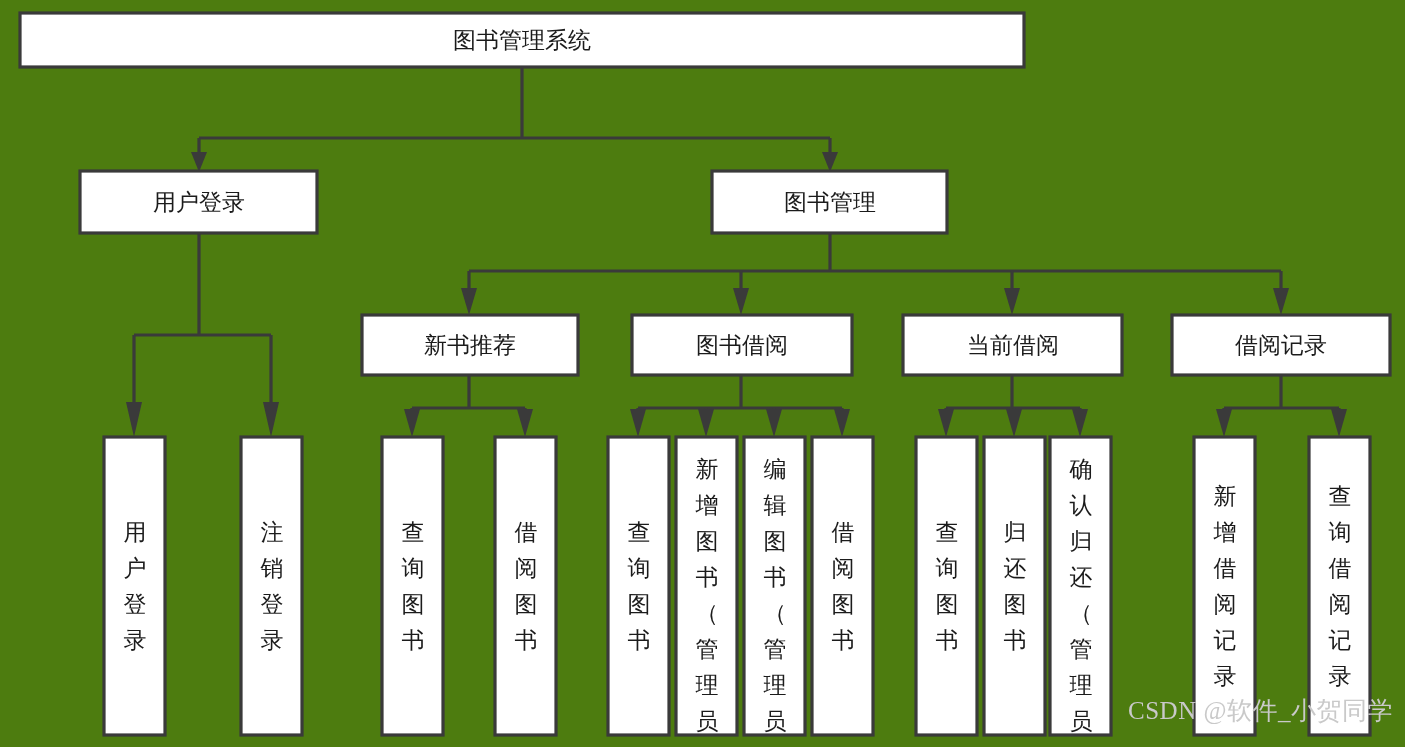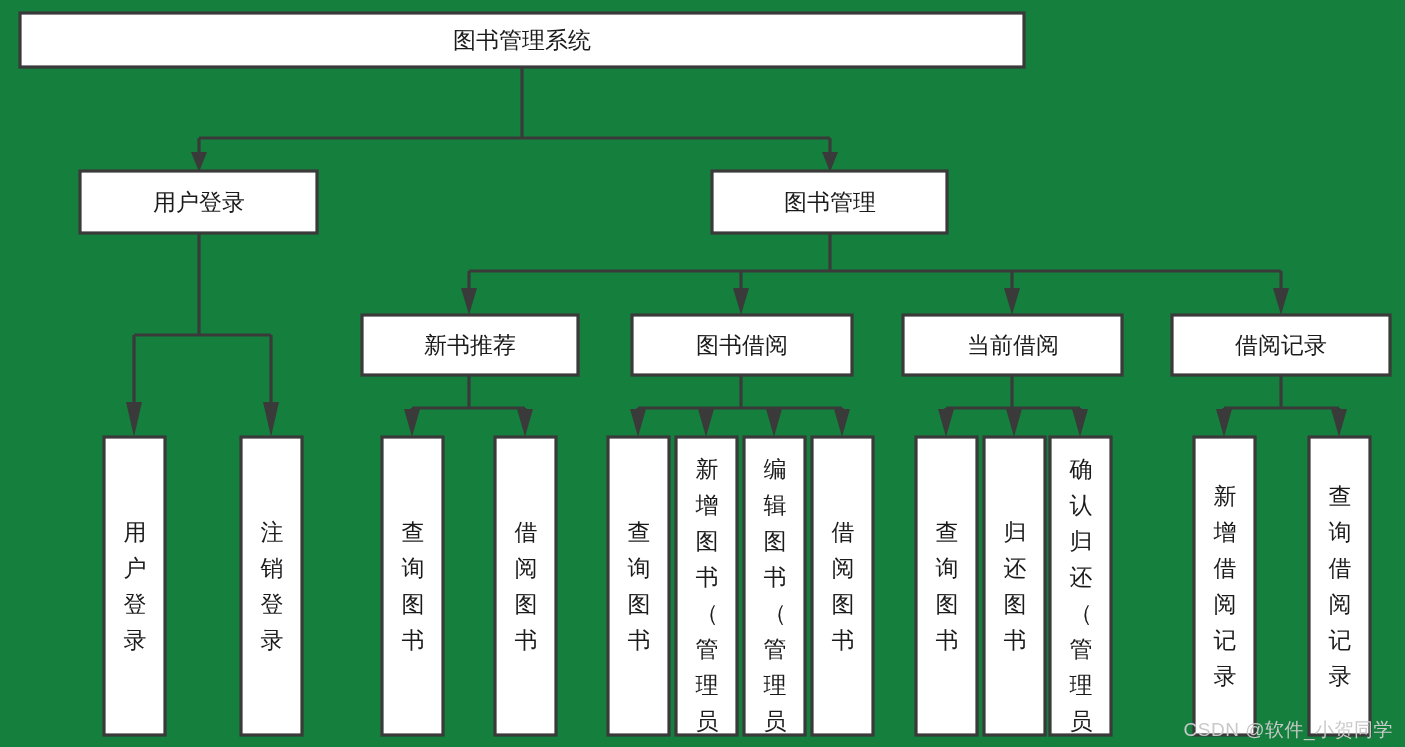--- a/index.html
+++ b/index.html
@@ -7,21 +7,21 @@
     padding: 0;
     background: #ffffff;
   }
   body {
     font-family: "DejaVu Sans", "Liberation Sans", sans-serif;
   }
   #stage {
     position: relative;
     width: 1405px;
     height: 747px;
-    background: #15803d;
+    background: #4d7c0f;
     overflow: hidden;
   }
   svg#diagram {
     position: absolute;
     left: 0;
     top: 0;
     width: 1405px;
     height: 747px;
   }
   .node-rect {
@@ -53,23 +53,23 @@
   }
   .leaf-label {
     font-family: "DejaVu Sans", "Liberation Sans", sans-serif;
     font-size: 23px;
     fill: #1b1b1b;
     text-anchor: middle;
   }
   .watermark {
     position: absolute;
     right: 12px;
-    bottom: 4px;
-    font-family: Liberation Sans, sans-serif;
-    font-size: 19px;
+    bottom: 20px;
+    font-family: Liberation Serif, serif;
+    font-size: 25px;
     color: #c9c9c9;
     white-space: nowrap;
     letter-spacing: 0.5px;
   }
 </style>
 </head>
 <body>
 
 <div id="stage">
 

